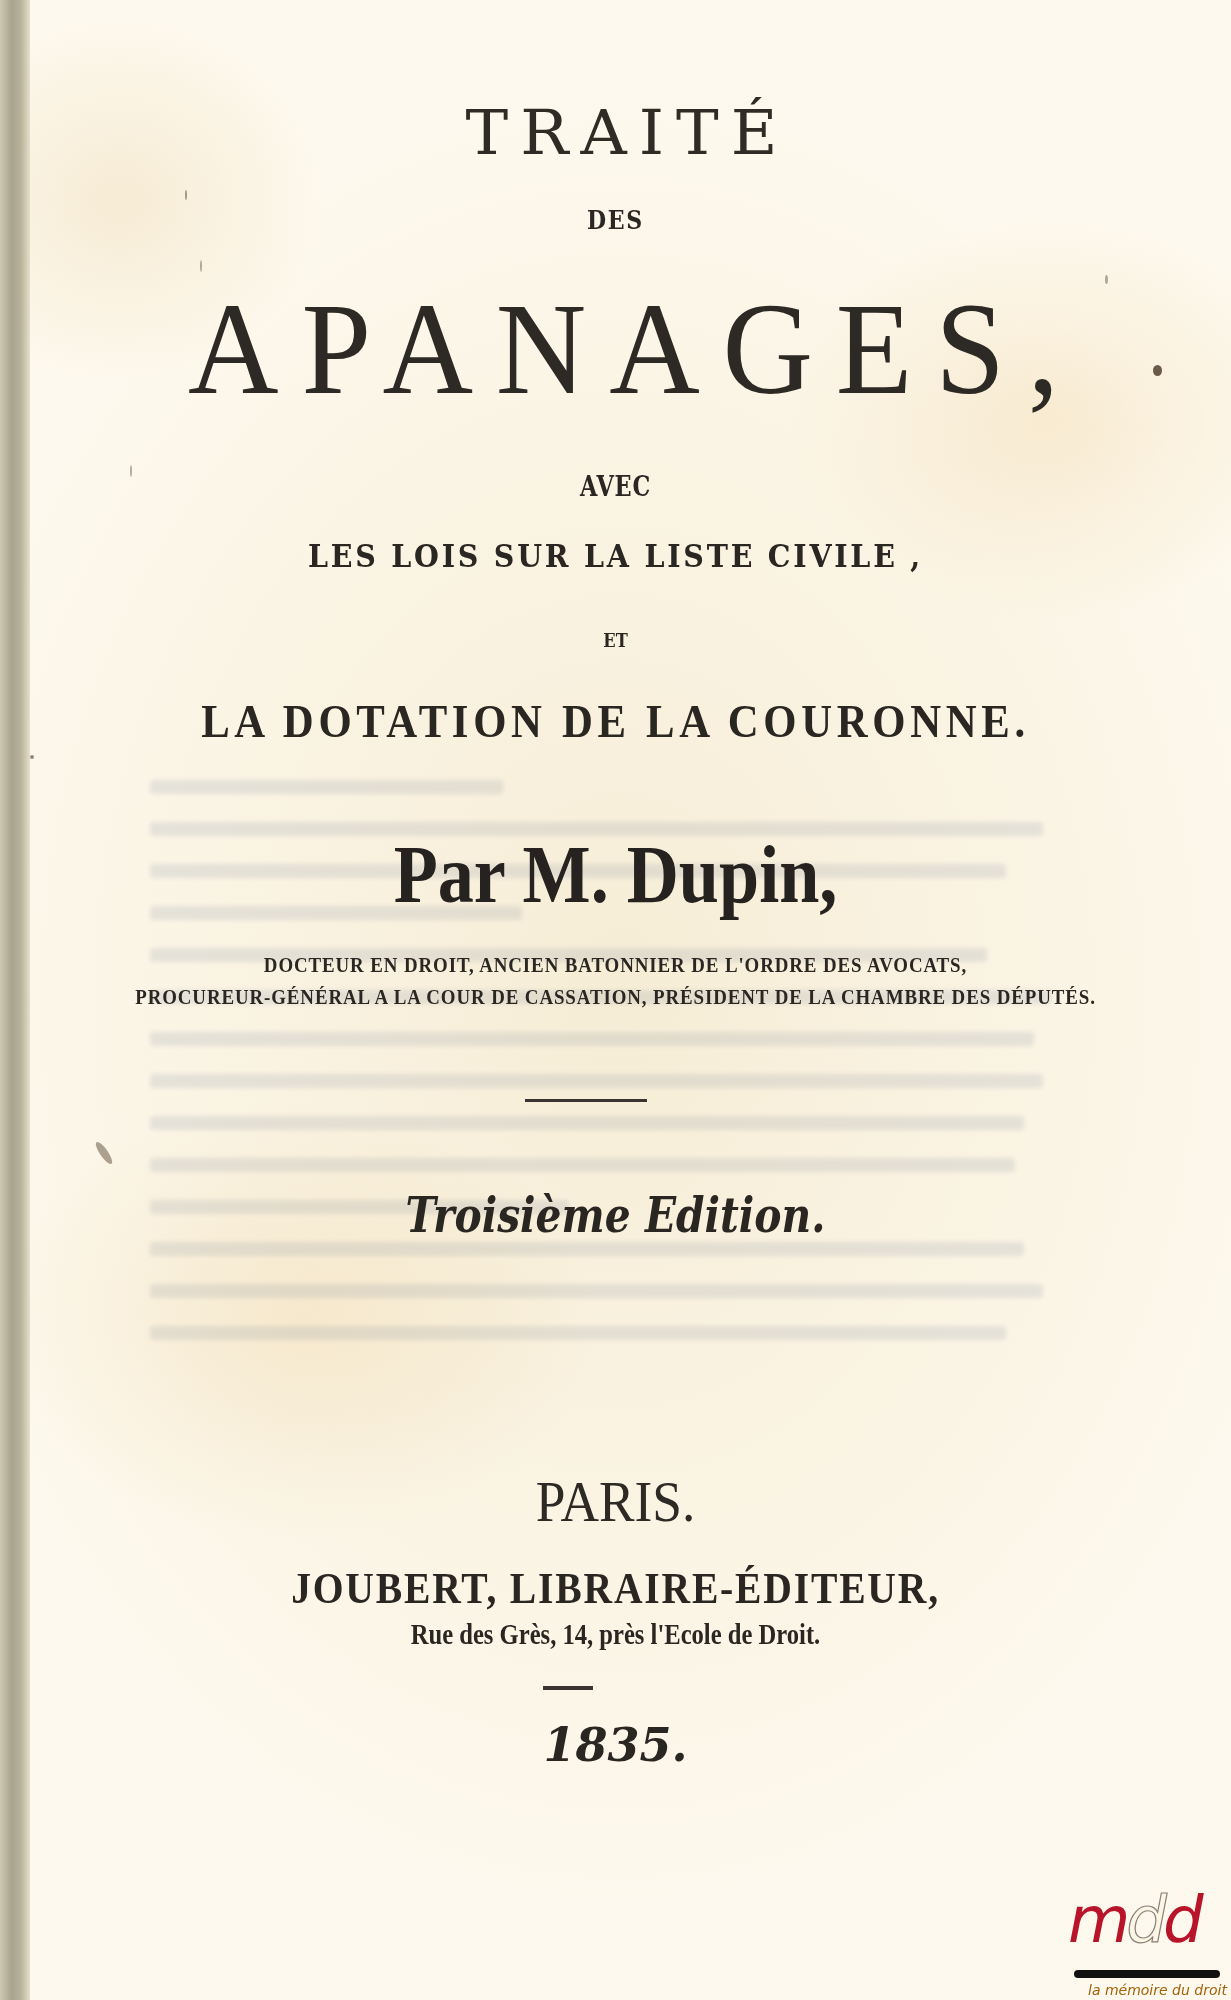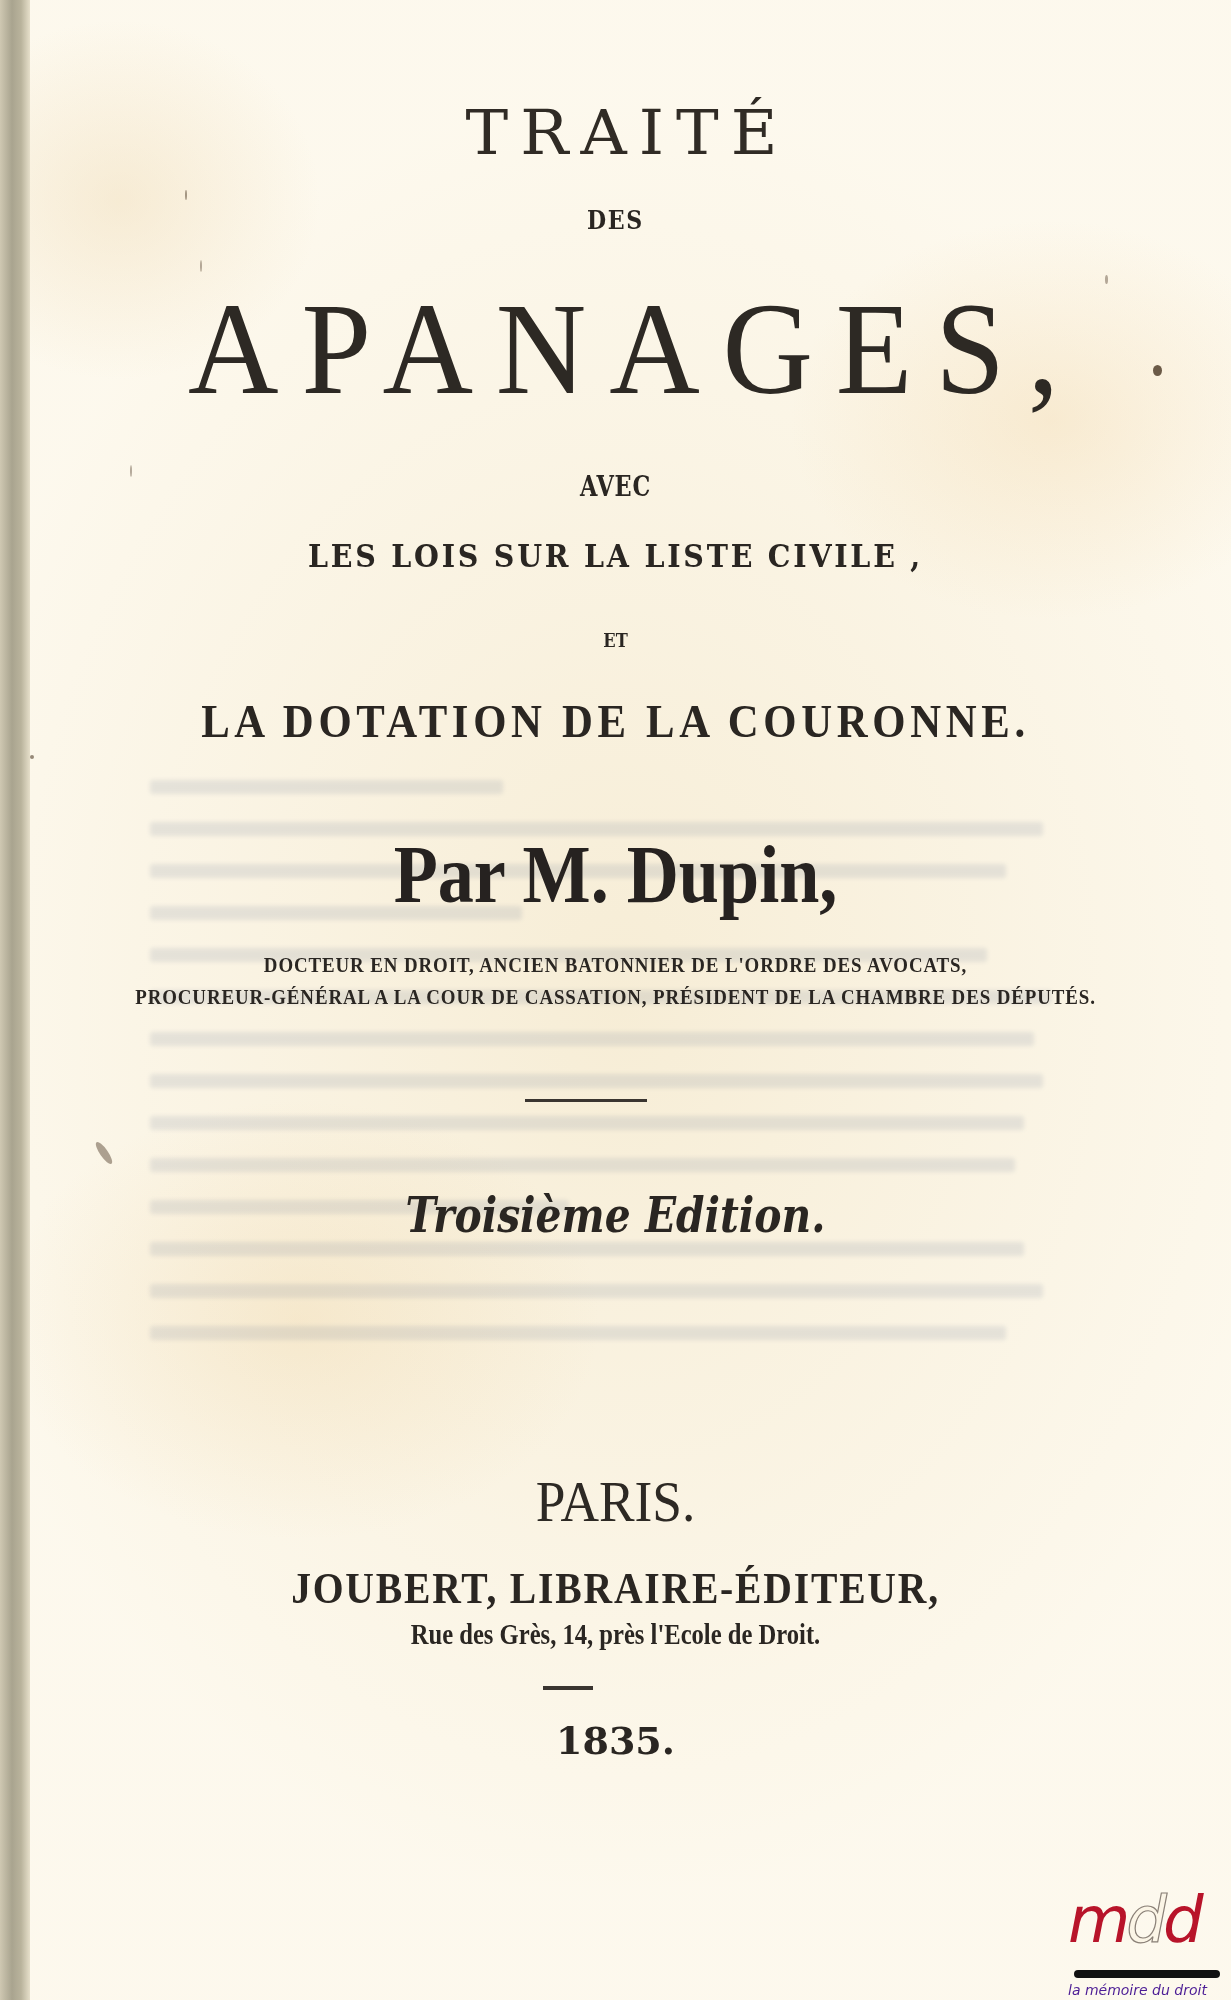--- a/index.html
+++ b/index.html
@@ -42,33 +42,33 @@
   .author { top: 828px; font-family: "Liberation Serif", serif; font-size: 82px; font-weight: bold; transform: scaleX(0.88); color: #262220; }
   .qual1 { top: 953px; font-family: "Liberation Serif", serif; font-size: 21px; font-weight: bold; letter-spacing: 1px; transform: scaleX(0.9); }
   .qual2 { top: 985px; font-family: "Liberation Serif", serif; font-size: 21px; font-weight: bold; letter-spacing: 1px; transform: scaleX(0.9); }
   .rule { position: absolute; height: 3px; background: #3a3530; }
   .rule1 { left: 525px; width: 122px; top: 1099px; }
   .rule2 { left: 543px; width: 50px; top: 1686px; height: 4px; }
   .edition { top: 1187px; font-family: "DejaVu Serif", serif; font-size: 48px; font-weight: bold; font-style: italic; transform: scaleX(0.85); }
   .paris { top: 1468px; font-family: "Liberation Serif", serif; font-size: 58px; transform: scaleX(0.92); color: #2d2924; }
   .publisher { top: 1563px; font-family: "Liberation Serif", serif; font-size: 44px; font-weight: bold; letter-spacing: 2px; transform: scaleX(0.9); }
   .address { top: 1617px; font-family: "Liberation Serif", serif; font-size: 30px; font-weight: bold; transform: scaleX(0.82); }
-  .year { top: 1718px; font-family: "DejaVu Serif", serif; font-size: 38px; font-weight: bold; }
+  .year { top: 1718px; font-family: "DejaVu Serif", serif; font-size: 46px; font-weight: bold; font-style: italic; }
 
   .speck { position: absolute; border-radius: 50%; background: #6b5a47; }
 
   .logo {
     position: absolute; left: 1068px; top: 1888px; width: 160px; height: 110px; font-style: italic;
   }
   .logo-mark { position: absolute; left: 0; top: 0; font-family: "DejaVu Sans", sans-serif; font-size: 64px; line-height: 64px; letter-spacing: -4px; }
   .logo-m { color: #b8142a; }
   .logo-d1 { color: #fbf5e6; -webkit-text-stroke: 1.2px #8a8077; }
   .logo-d2 { color: #b8142a; }
   .logo-bar { position: absolute; left: 6px; top: 82px; width: 146px; height: 8px; background: #111; border-radius: 4px; }
-  .logo-tag { position: absolute; left: 0; top: 94px; font-family: "DejaVu Sans", sans-serif; font-size: 14px; color: #4c1d95; white-space: nowrap; }
+  .logo-tag { position: absolute; left: 20px; top: 94px; font-family: "DejaVu Sans", sans-serif; font-size: 14px; color: #a16207; white-space: nowrap; }
 </style>
 </head>
 <body>
 
 <div class="page"></div>
 <div class="binding"></div>
 
 <div class="bleed">
   <div style="width:38%"></div>
     <div style="width:96%"></div>

